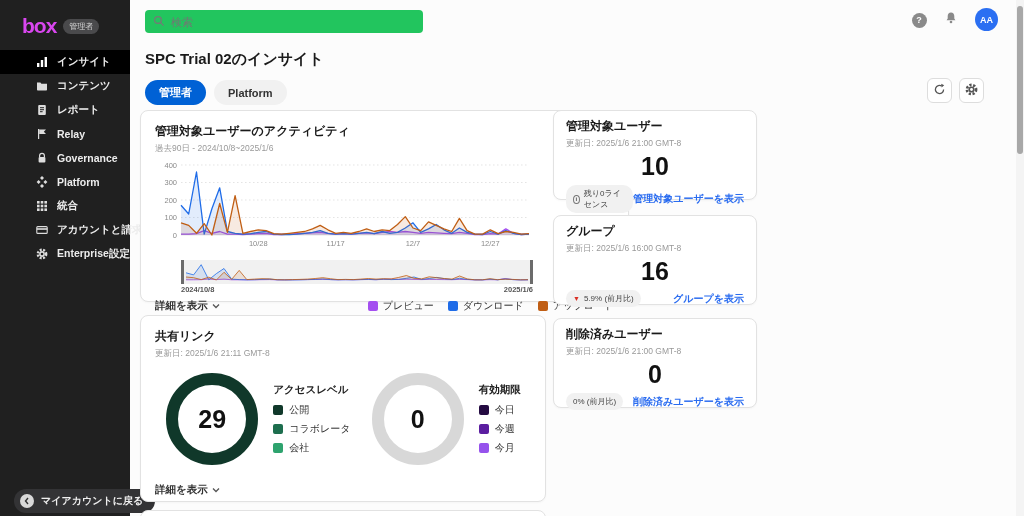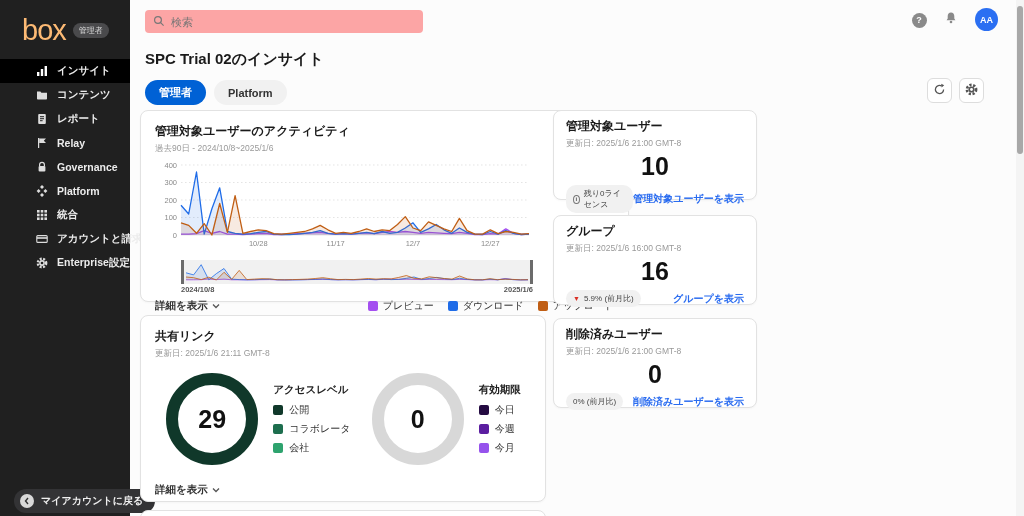--- a/index.html
+++ b/index.html
@@ -3,34 +3,34 @@
 <meta charset="utf-8">
 <style>
   * { margin:0; padding:0; box-sizing:border-box; }
   html,body { width:1024px; height:516px; overflow:hidden; background:#fcfcfc;
     font-family:"Liberation Sans","DejaVu Sans",sans-serif; color:#222; }
   .stage { position:relative; width:1024px; height:516px; }
 
   
   .sidebar { position:absolute; left:0; top:0; width:130px; height:516px; background:#202020; color:#e9e9e9; }
   .logo-row { display:flex; align-items:center; gap:7px; padding:14px 0 12px 22px; }
-  .logo { font-size:29px; font-weight:normal; color:#fdba74; letter-spacing:-1px; }
+  .logo { font-size:21px; font-weight:bold; color:#d946ef; letter-spacing:-1px; }
   .logo-badge { background:#4a4a4c; color:#ddd; font-size:8px; padding:2px 6px; border-radius:8px; }
   .sb-item { display:flex; align-items:center; gap:9px; height:24px; padding-left:35px; cursor:pointer; }
   .sb-item.active { background:#000; }
   .sb-ico { width:13px; height:13px; display:flex; align-items:center; justify-content:center; flex:0 0 13px; }
   .sb-ico svg { display:block; }
   .sb-label { font-size:10.5px; font-weight:bold; color:#ececec; white-space:nowrap; }
   .back-btn { position:absolute; left:14px; bottom:3px; display:flex; align-items:center; gap:7px;
     background:#333335; border-radius:14px; padding:5px 12px 5px 6px; cursor:pointer; }
   .back-btn .circ { width:14px; height:14px; border-radius:50%; background:#d9d9d9; display:flex; align-items:center; justify-content:center; }
   .back-btn span.txt { font-size:10px; font-weight:bold; color:#f0f0f0; white-space:nowrap; }
 
   
-  .search-wrap { position:absolute; left:145px; top:10px; width:278px; height:23px; background:#fca5a5;
+  .search-wrap { position:absolute; left:145px; top:10px; width:278px; height:23px; background:#22c55e;
     border-radius:4px; display:flex; align-items:center; gap:6px; padding:0 8px;justify-content:flex-end; }
   .search-wrap input { border:none; outline:none; background:transparent; font-size:11px; width:100%;
     font-family:"Liberation Sans","DejaVu Sans",sans-serif; color:#444; }
   .top-ico { position:absolute; top:11px; width:18px; height:18px; display:flex; align-items:center; justify-content:center; cursor:pointer; }
   .help-circ { width:15px; height:15px; border-radius:50%; background:#8a8a8a; color:#fff; font-size:9px; font-weight:bold;
     display:flex; align-items:center; justify-content:center; }
   .avatar { position:absolute; right:26px; top:8px; width:23px; height:23px; border-radius:50%; background:#2b6ff2;
     color:#fff; font-size:9px; font-weight:bold; display:flex; align-items:center; justify-content:center; cursor:pointer; }
 
   

